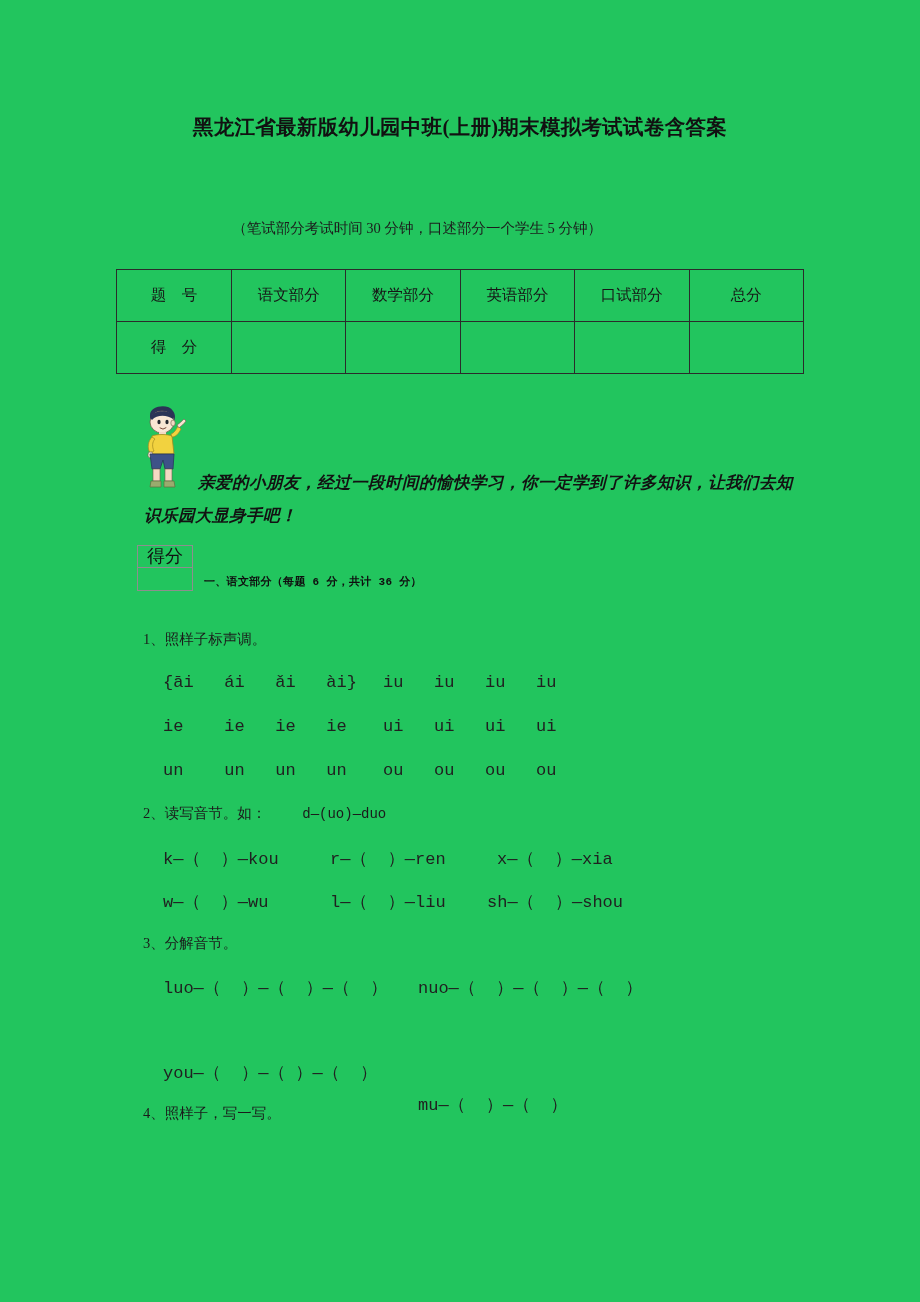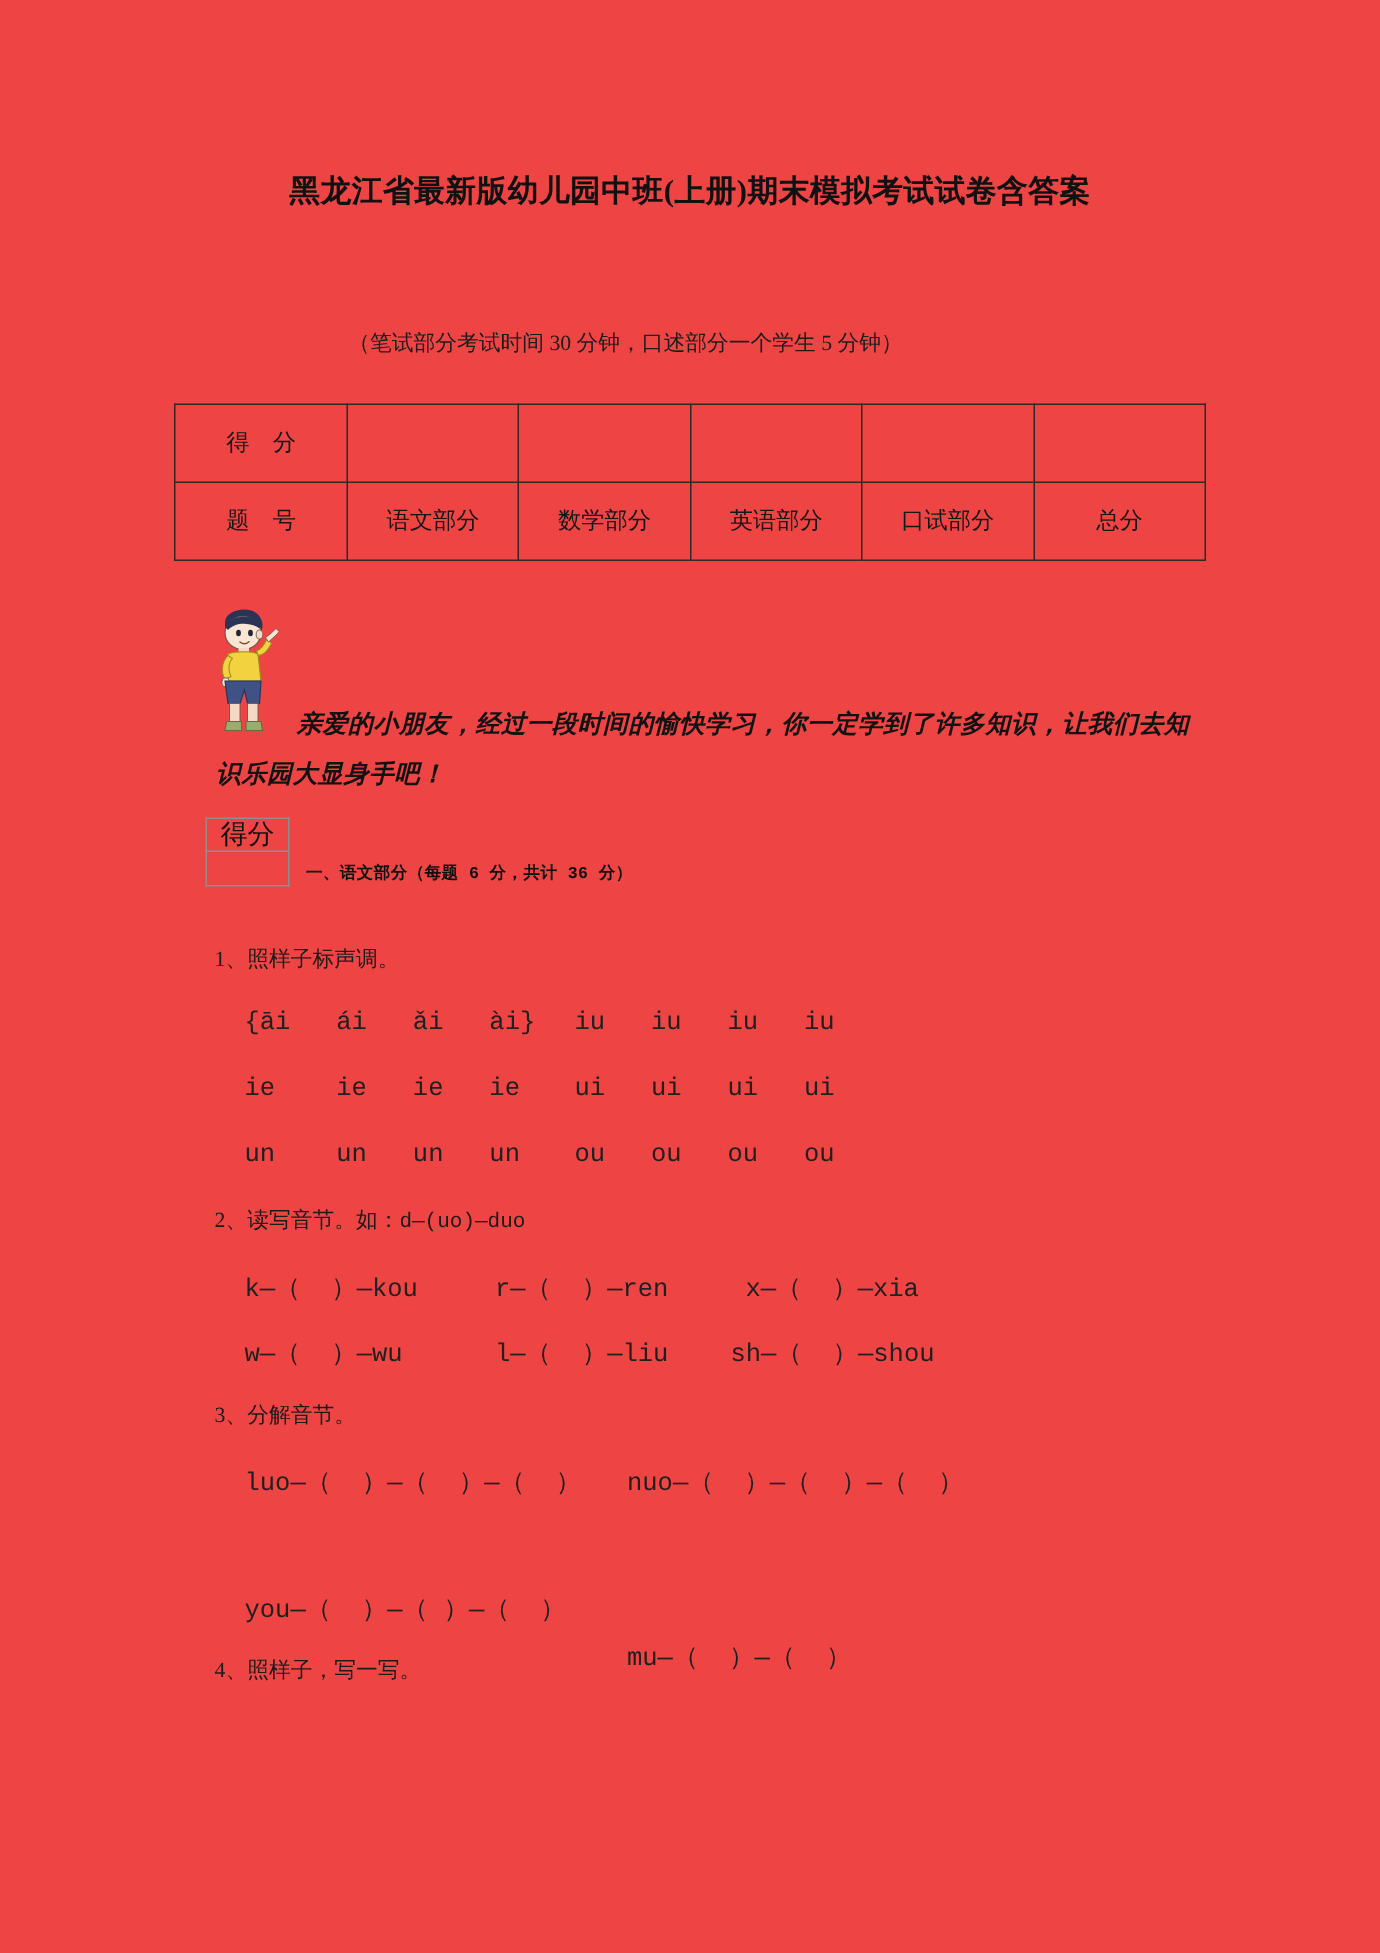--- a/index.html
+++ b/index.html
@@ -10,21 +10,21 @@
   }
   body {
     font-family: "Liberation Serif", "DejaVu Serif", serif;
     color: #1a1a1a;
     -webkit-font-smoothing: antialiased;
   }
   .page {
     position: relative;
     width: 920px;
     height: 1302px;
-    background: #ef4444;
+    background: #22c55e;
     overflow: hidden;
     box-sizing: border-box;
   }
 
   
   .doc-title {
     position: absolute;
     left: 0;
     top: 113px;
     width: 920px;
@@ -160,20 +160,21 @@
   .q-line-mono-wide {
     position: absolute;
     font-family: "Liberation Mono", "DejaVu Sans Mono", monospace;
     font-size: 17px;
     color: #202020;
     white-space: pre;
   }
   .mono-inline {
     font-family: "Liberation Mono", "DejaVu Sans Mono", monospace;
     font-size: 14px;
+    margin-left: 36px;
   }
 
   
   .footer {
     position: absolute;
     left: 0;
     top: 1192px;
     width: 920px;
     text-align: center;
     font-size: 13.5px;
@@ -187,34 +188,34 @@
 <div class="page">
 
   <div class="doc-title">黑龙江省最新版幼儿园中班(上册)期末模拟考试试卷含答案</div>
 
 
   <div class="time-note">（笔试部分考试时间 30 分钟，口述部分一个学生 5 分钟）</div>
 
   <table class="score-table">
     <tbody>
         <tr>
-      <td class="first-col"><span>得　分</span></td>
-      <td></td>
-      <td></td>
-      <td></td>
-      <td></td>
-      <td></td>
-    </tr>
-    <tr>
       <td class="first-col"><span>题　号</span></td>
       <td>语文部分</td>
       <td>数学部分</td>
       <td>英语部分</td>
       <td>口试部分</td>
       <td>总分</td>
+    </tr>
+    <tr>
+      <td class="first-col"><span>得　分</span></td>
+      <td></td>
+      <td></td>
+      <td></td>
+      <td></td>
+      <td></td>
     </tr>
   </tbody>
     </table>
 
   <div class="mascot">
     <svg width="56" height="88" viewBox="0 0 56 88" xmlns="http://www.w3.org/2000/svg">
 
       <path d="M12 13 C12 4, 30 1, 35 9 C38 13, 37 17, 36 19 L12 19 Z" fill="#2b3356"></path>
 
       <ellipse cx="24" cy="20" rx="12" ry="11" fill="#f9e6d4" stroke="#6d5a4b" stroke-width="0.8"></ellipse>

